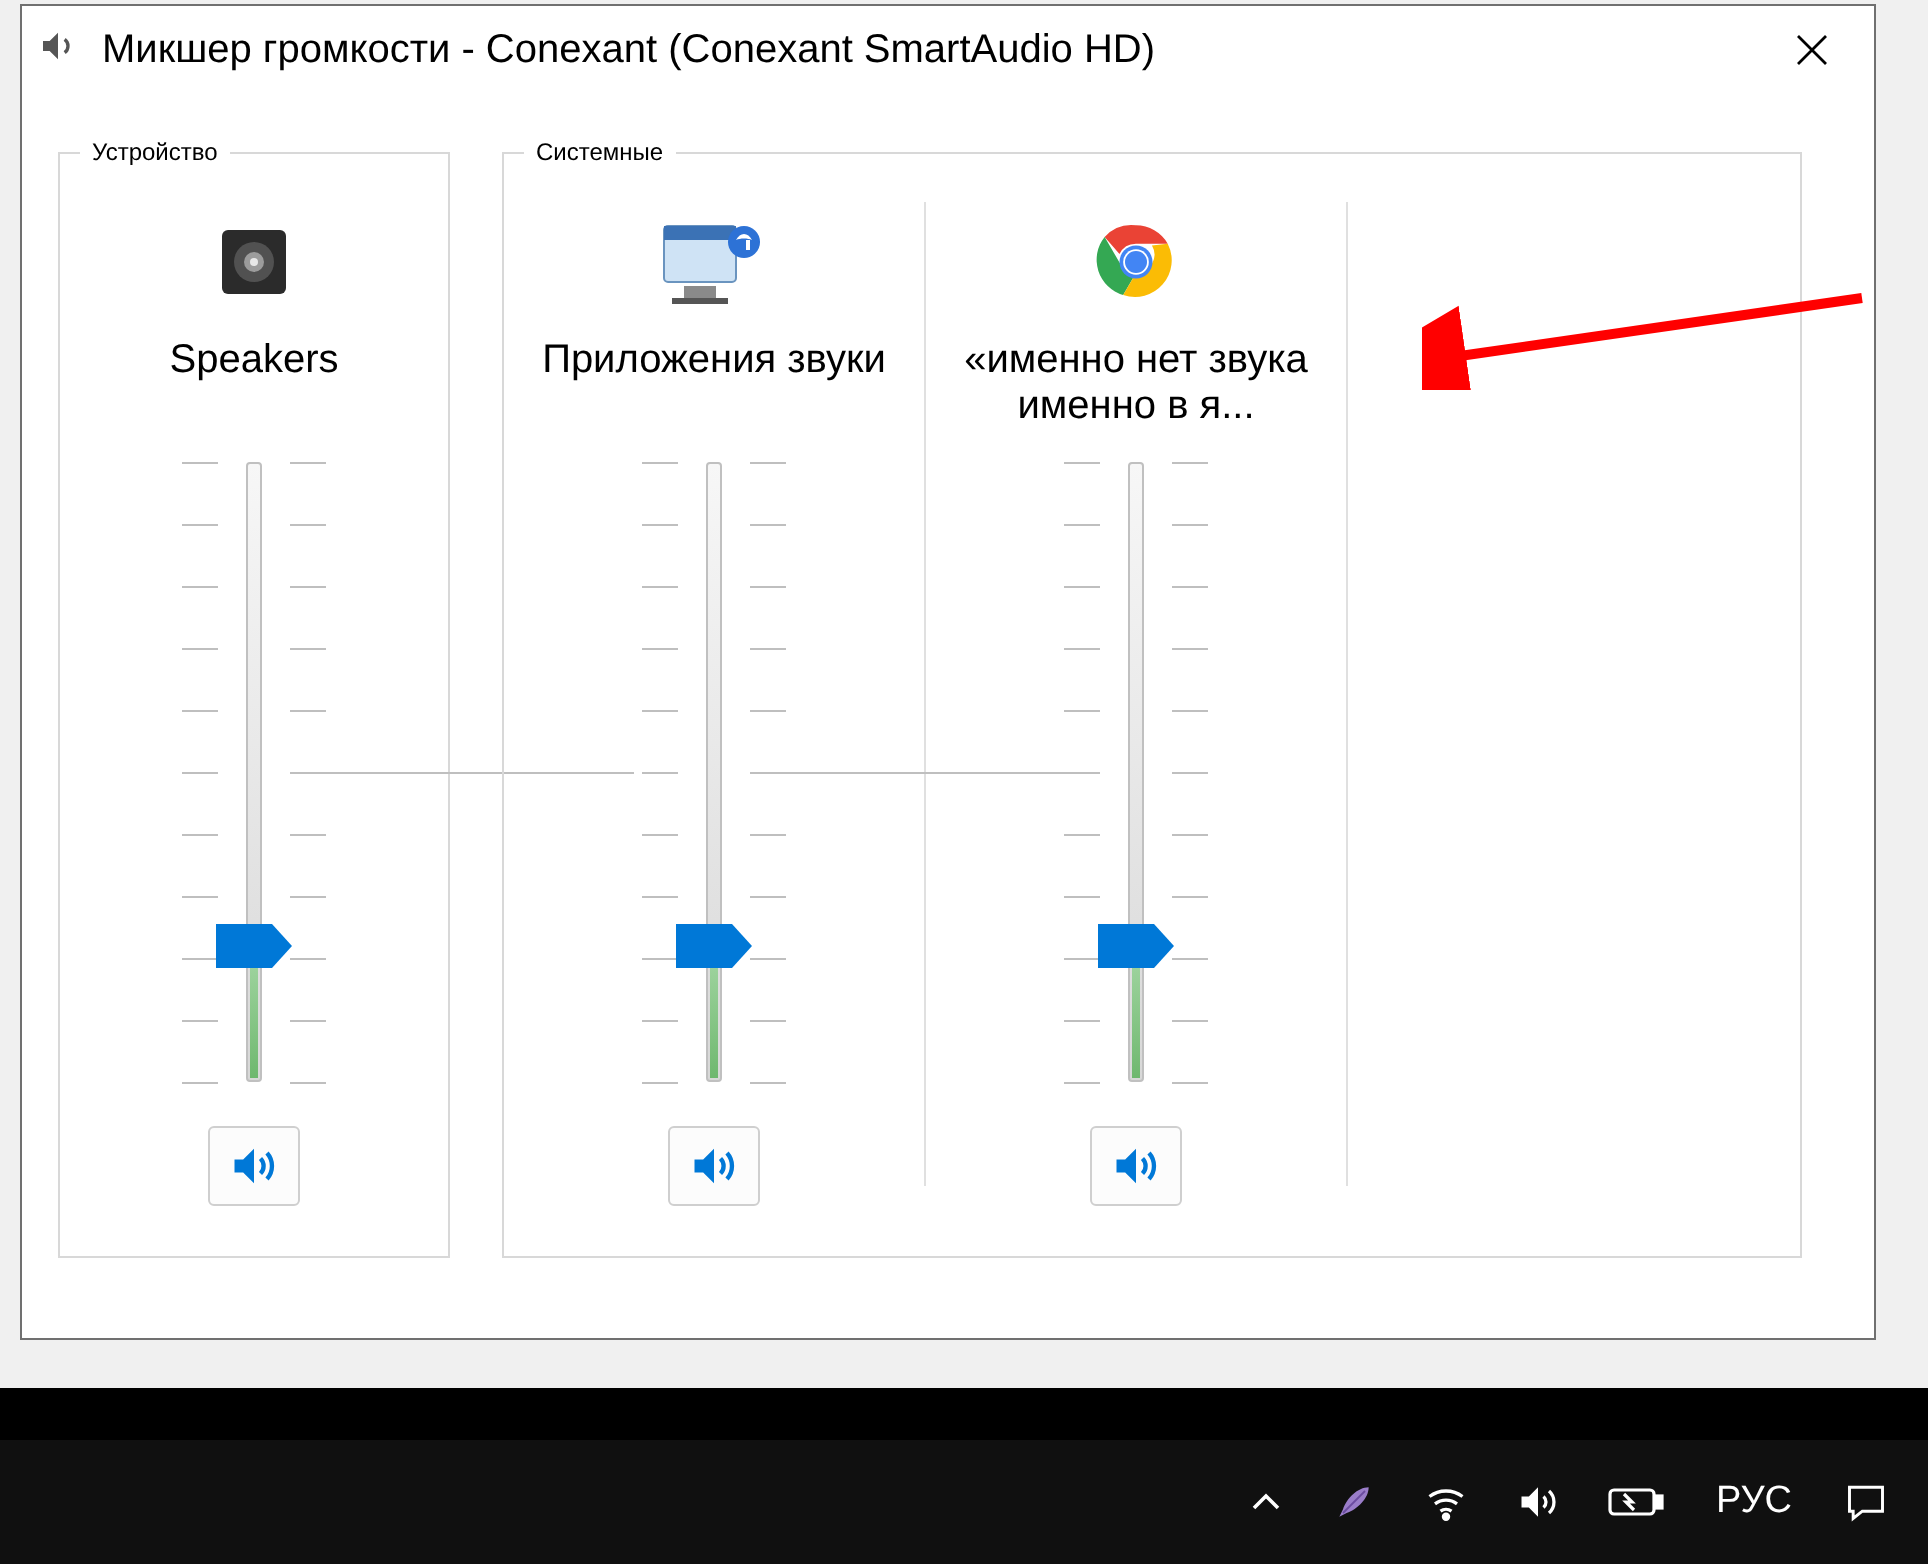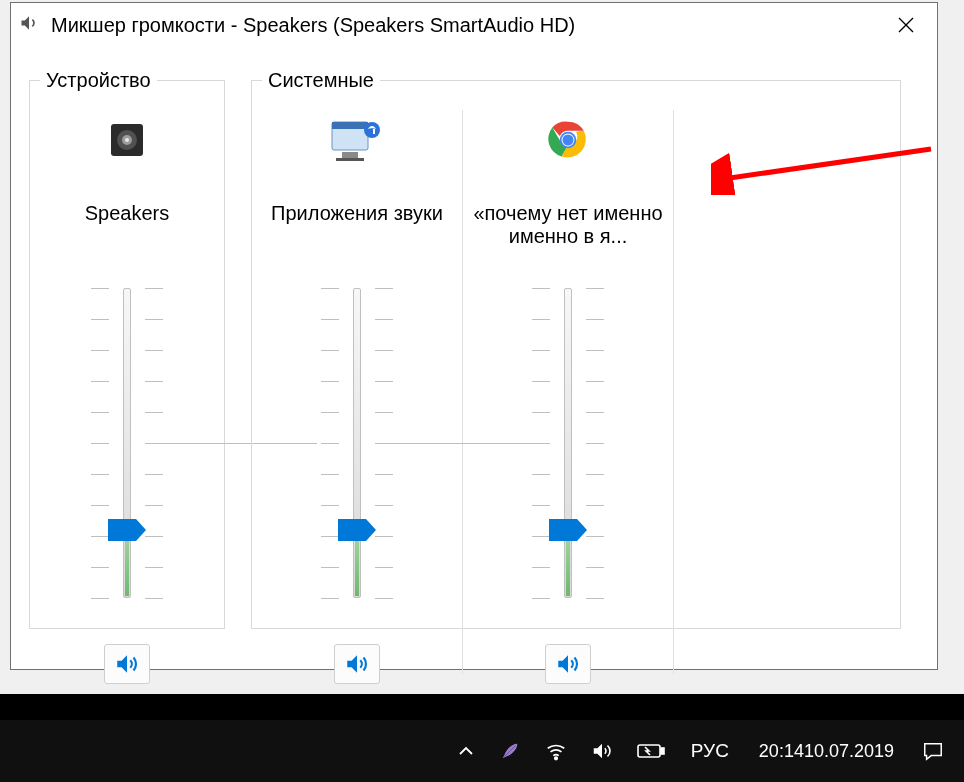--- a/index.html
+++ b/index.html
@@ -16,24 +16,24 @@
   .close-btn {
     width: 46px; height: 40px; display: flex; align-items: center; justify-content: center;
     cursor: pointer; font-size: 22px; color: #222;
   }
   .content { padding: 22px 18px 0 18px; display: flex; gap: 26px; }
   fieldset {
     border: 1px solid #d8d8d8; padding: 8px 0 14px 0; position: relative;
   }
   fieldset.device { width: 196px; height: 560px; }
   fieldset.apps   { width: 650px; height: 560px; }
-  legend { font-size: 20px; color: #000; padding: 0 6px; margin-left: 10px; }
+  legend { font-size: 12px; color: #000; padding: 0 6px; margin-left: 10px; }
   .apps-row { display: flex; }
   .channel {
-    width: 210px; display: flex; flex-direction: column; align-items: center; gap: 24px;
+    width: 210px; display: flex; flex-direction: column; align-items: center;
   }
   .app-icon-box { height: 72px; display: flex; align-items: center; justify-content: center; margin-top: 4px; }
   .ch-label { font-size: 20px; text-align: center; min-height: 54px; padding: 2px 6px; }
   .slider-wrap {
     height: 310px; width: 60px; margin-top: 10px; position: relative; display: flex; align-items: center; justify-content: center;
   }
   .slider-track {
     position: absolute; left: 50%; top: 0; bottom: 0; width: 8px; transform: translateX(-50%);
     background: linear-gradient(to bottom, #f7f7f7, #d8d8d8);
     border: 1px solid #c0c0c0; border-radius: 2px;
@@ -83,21 +83,21 @@
 
 <div class="window">
 
   <div class="titlebar">
     <span class="title-ico">
       <svg width="20" height="20" viewBox="0 0 24 24">
           <path fill="#555" d="M3 9v6h4l5 5V4L7 9H3z"></path>
           <path fill="none" stroke="#555" stroke-width="2" d="M16 8a5 5 0 010 8"></path>
         </svg>
     </span>
-    <span class="title">Микшер громкости - Speakers (Speakers SmartAudio HD)</span>
+    <span class="title">Микшер громкости - Conexant (Conexant SmartAudio HD)</span>
     <div class="close-btn">
       <svg width="16" height="16" viewBox="0 0 16 16">
           <path stroke="#000" stroke-width="1.4" fill="none" d="M1 1l14 14M15 1L1 15"></path>
         </svg>
     </div>
   </div>
 
   <div class="content">
 
     <fieldset class="device">
@@ -224,21 +224,21 @@
             <svg width="44" height="44" viewBox="0 0 48 48">
               <circle cx="24" cy="24" r="22" fill="#fff"></circle>
               <path fill="#ea4335" d="M24 4a20 20 0 0117.3 10H24a10 10 0 00-9 5.6L6.9 10.3A20 20 0 0124 4z"></path>
               <path fill="#34a853" d="M6.9 10.3l8.1 14a10 10 0 009 5.7l-7 12A20 20 0 016.9 10.3z"></path>
               <path fill="#fbbc05" d="M41.3 14A20 20 0 0117 42l7-12a10 10 0 008.7-15l8.6-1z"></path>
               <circle cx="24" cy="24" r="9" fill="#4285f4"></circle>
               <circle cx="24" cy="24" r="7" fill="#fff"></circle>
               <circle cx="24" cy="24" r="6" fill="#4285f4"></circle>
             </svg>
           </div>
-          <div class="ch-label">«почему нет именно именно в я...</div>
+          <div class="ch-label">«именно нет звука именно в я...</div>
           <div class="slider-wrap">
             <div class="slider-ticks-l">
                 <div class="tick" style="top: 0%;"></div>
                 <div class="tick" style="top: 10%;"></div>
                 <div class="tick" style="top: 20%;"></div>
                 <div class="tick" style="top: 30%;"></div>
                 <div class="tick" style="top: 40%;"></div>
                 <div class="tick" style="top: 50%;"></div>
                 <div class="tick" style="top: 60%;"></div>
                 <div class="tick" style="top: 70%;"></div>
@@ -319,22 +319,18 @@
       </svg>
   </div>
   <div class="tray-item">
     <svg width="28" height="18" viewBox="0 0 28 18" fill="none" stroke="#fff" stroke-width="1.6">
       <rect x="1" y="3" width="22" height="12" rx="2"></rect>
         <rect x="24" y="6" width="3" height="6" fill="#fff"></rect>
       <path d="M8 5l4 4h-3l4 4" stroke="#fff"></path>
     </svg>
   </div>
   <div class="tray-item tray-lang">РУС</div>
-  <div class="tray-item tray-clock">
-    <div>20:14</div>
-    <div>10.07.2019</div>
-  </div>
   <div class="tray-item">
     <svg width="22" height="22" viewBox="0 0 24 24" fill="none" stroke="#fff" stroke-width="1.6">
       <path d="M3 4h18v13H10l-5 4v-4H3z"></path>
     </svg>
   </div>
 </div>
 
 </body></html>

